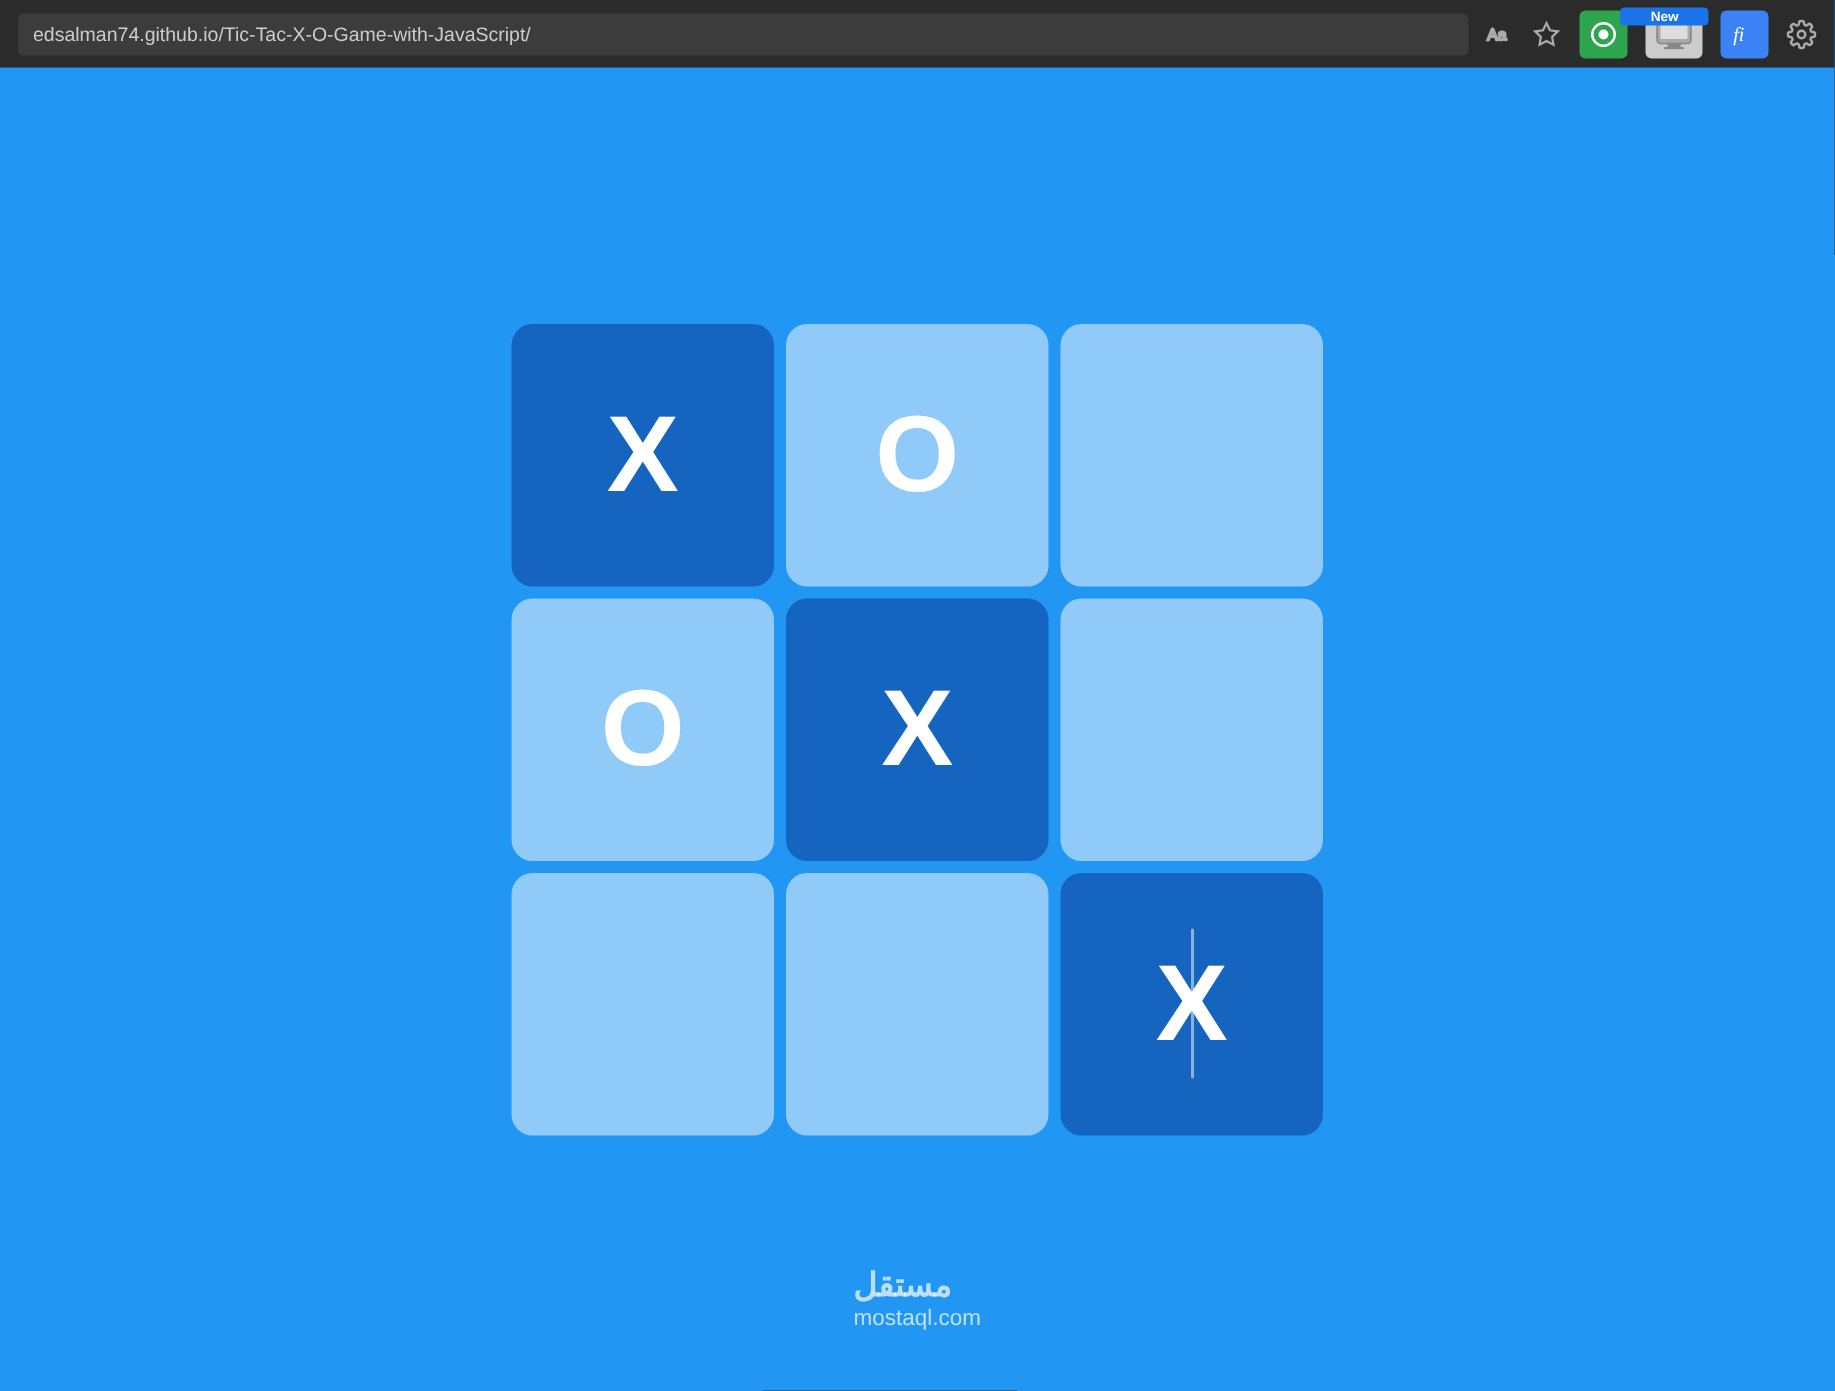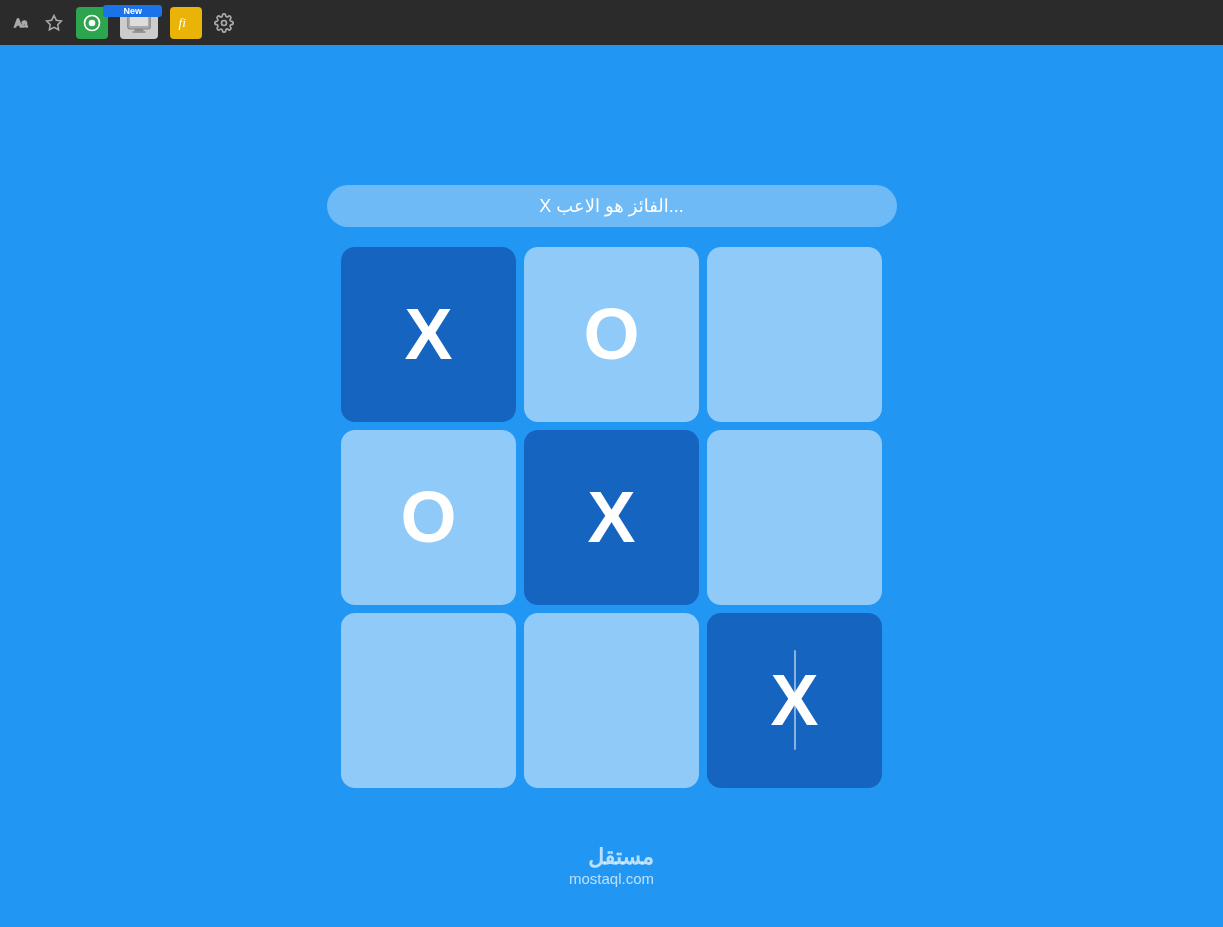--- a/index.html
+++ b/index.html
@@ -119,21 +119,21 @@
       background: #1565C0;
     }
 
     .watermark {
       position: absolute;
       bottom: 40px;
       left: 50%;
       transform: translateX(-50%);
       color: rgba(255,255,255,0.7);
       font-size: 18px;
-      text-align: right;
+      text-align: left;
       direction: rtl;
       margin-top: 48px;
     }
 
     .watermark-arabic {
       font-size: 22px;
       font-weight: bold;
     }
 
     .watermark-latin {
@@ -154,20 +154,23 @@
       transform: translate(-50%, -50%);
       width: 2px;
       height: 80px;
       background: rgba(255,255,255,0.6);
     }
   </style>
 </head>
 <body>
 
 <div class="browser-bar">
+  <div class="browser-url">
+    <span>edsalman74.github.io/Tic-Tac-X-O-Game-with-JavaScript/</span>
+  </div>
   <div class="browser-icons">
     <div class="browser-icon">
       <svg width="18" height="18" viewBox="0 0 24 24" fill="none" stroke="#aaa" stroke-width="2">
         <text x="2" y="17" font-size="14" fill="#aaa" font-family="Arial">Aa</text>
       </svg>
     </div>
     <div class="browser-icon">
       <svg width="18" height="18" viewBox="0 0 24 24" fill="none" stroke="#aaa" stroke-width="2">
         <polygon points="12,2 15.09,8.26 22,9.27 17,14.14 18.18,21.02 12,17.77 5.82,21.02 7,14.14 2,9.27 8.91,8.26"></polygon>
       </svg>
@@ -182,39 +185,36 @@
       <div class="browser-ext-icon" style="background:#ccc; width:38px; height:32px; border-radius:4px;">
         <svg width="24" height="20" viewBox="0 0 32 26" fill="none">
           <rect x="1" y="1" width="30" height="20" rx="3" fill="#aaa" stroke="#888" stroke-width="1.5"></rect>
           <rect x="4" y="4" width="24" height="13" rx="1" fill="#ddd"></rect>
           <rect x="10" y="21" width="12" height="3" rx="1" fill="#888"></rect>
           <rect x="7" y="24" width="18" height="2" rx="1" fill="#888"></rect>
         </svg>
       </div>
       <div style="position:absolute;top:-2px;right:-4px;background:#1a73e8;color:white;font-size:9px;font-weight:bold;padding:1px 20px;border-radius:3px;">New</div>
     </div>
-    <div class="browser-ext-icon" style="background:#eab308; width:32px; height:32px;">
+    <div class="browser-ext-icon" style="background:#3b82f6; width:32px; height:32px;">
       <svg width="20" height="20" viewBox="0 0 24 24" fill="white">
         <text x="3" y="17" font-size="16" fill="white" font-family="serif" font-style="italic">fi</text>
       </svg>
     </div>
     <div class="browser-icon">
       <svg width="20" height="20" viewBox="0 0 24 24" fill="none" stroke="#aaa" stroke-width="2">
         <circle cx="12" cy="12" r="3"></circle>
         <path d="M19.4 15a1.65 1.65 0 0 0 .33 1.82l.06.06a2 2 0 0 1-2.83 2.83l-.06-.06a1.65 1.65 0 0 0-1.82-.33 1.65 1.65 0 0 0-1 1.51V21a2 2 0 0 1-4 0v-.09A1.65 1.65 0 0 0 9 19.4a1.65 1.65 0 0 0-1.82.33l-.06.06a2 2 0 0 1-2.83-2.83l.06-.06A1.65 1.65 0 0 0 4.68 15a1.65 1.65 0 0 0-1.51-1H3a2 2 0 0 1 0-4h.09A1.65 1.65 0 0 0 4.6 9a1.65 1.65 0 0 0-.33-1.82l-.06-.06a2 2 0 0 1 2.83-2.83l.06.06A1.65 1.65 0 0 0 9 4.68a1.65 1.65 0 0 0 1-1.51V3a2 2 0 0 1 4 0v.09a1.65 1.65 0 0 0 1 1.51 1.65 1.65 0 0 0 1.82-.33l.06-.06a2 2 0 0 1 2.83 2.83l-.06.06A1.65 1.65 0 0 0 19.4 9a1.65 1.65 0 0 0 1.51 1H21a2 2 0 0 1 0 4h-.09a1.65 1.65 0 0 0-1.51 1z"></path>
       </svg>
     </div>
   </div>
 </div>
 
 <div class="game-container">
 
-  <div class="status-bar">
-    <span>...الفائز هو الاعب X</span>
-  </div>
 
   <div class="board">
 
     <div class="cell cell-dark">
       <span>X</span>
     </div>
 
     <div class="cell cell-light">
       <span>O</span>
     </div>

